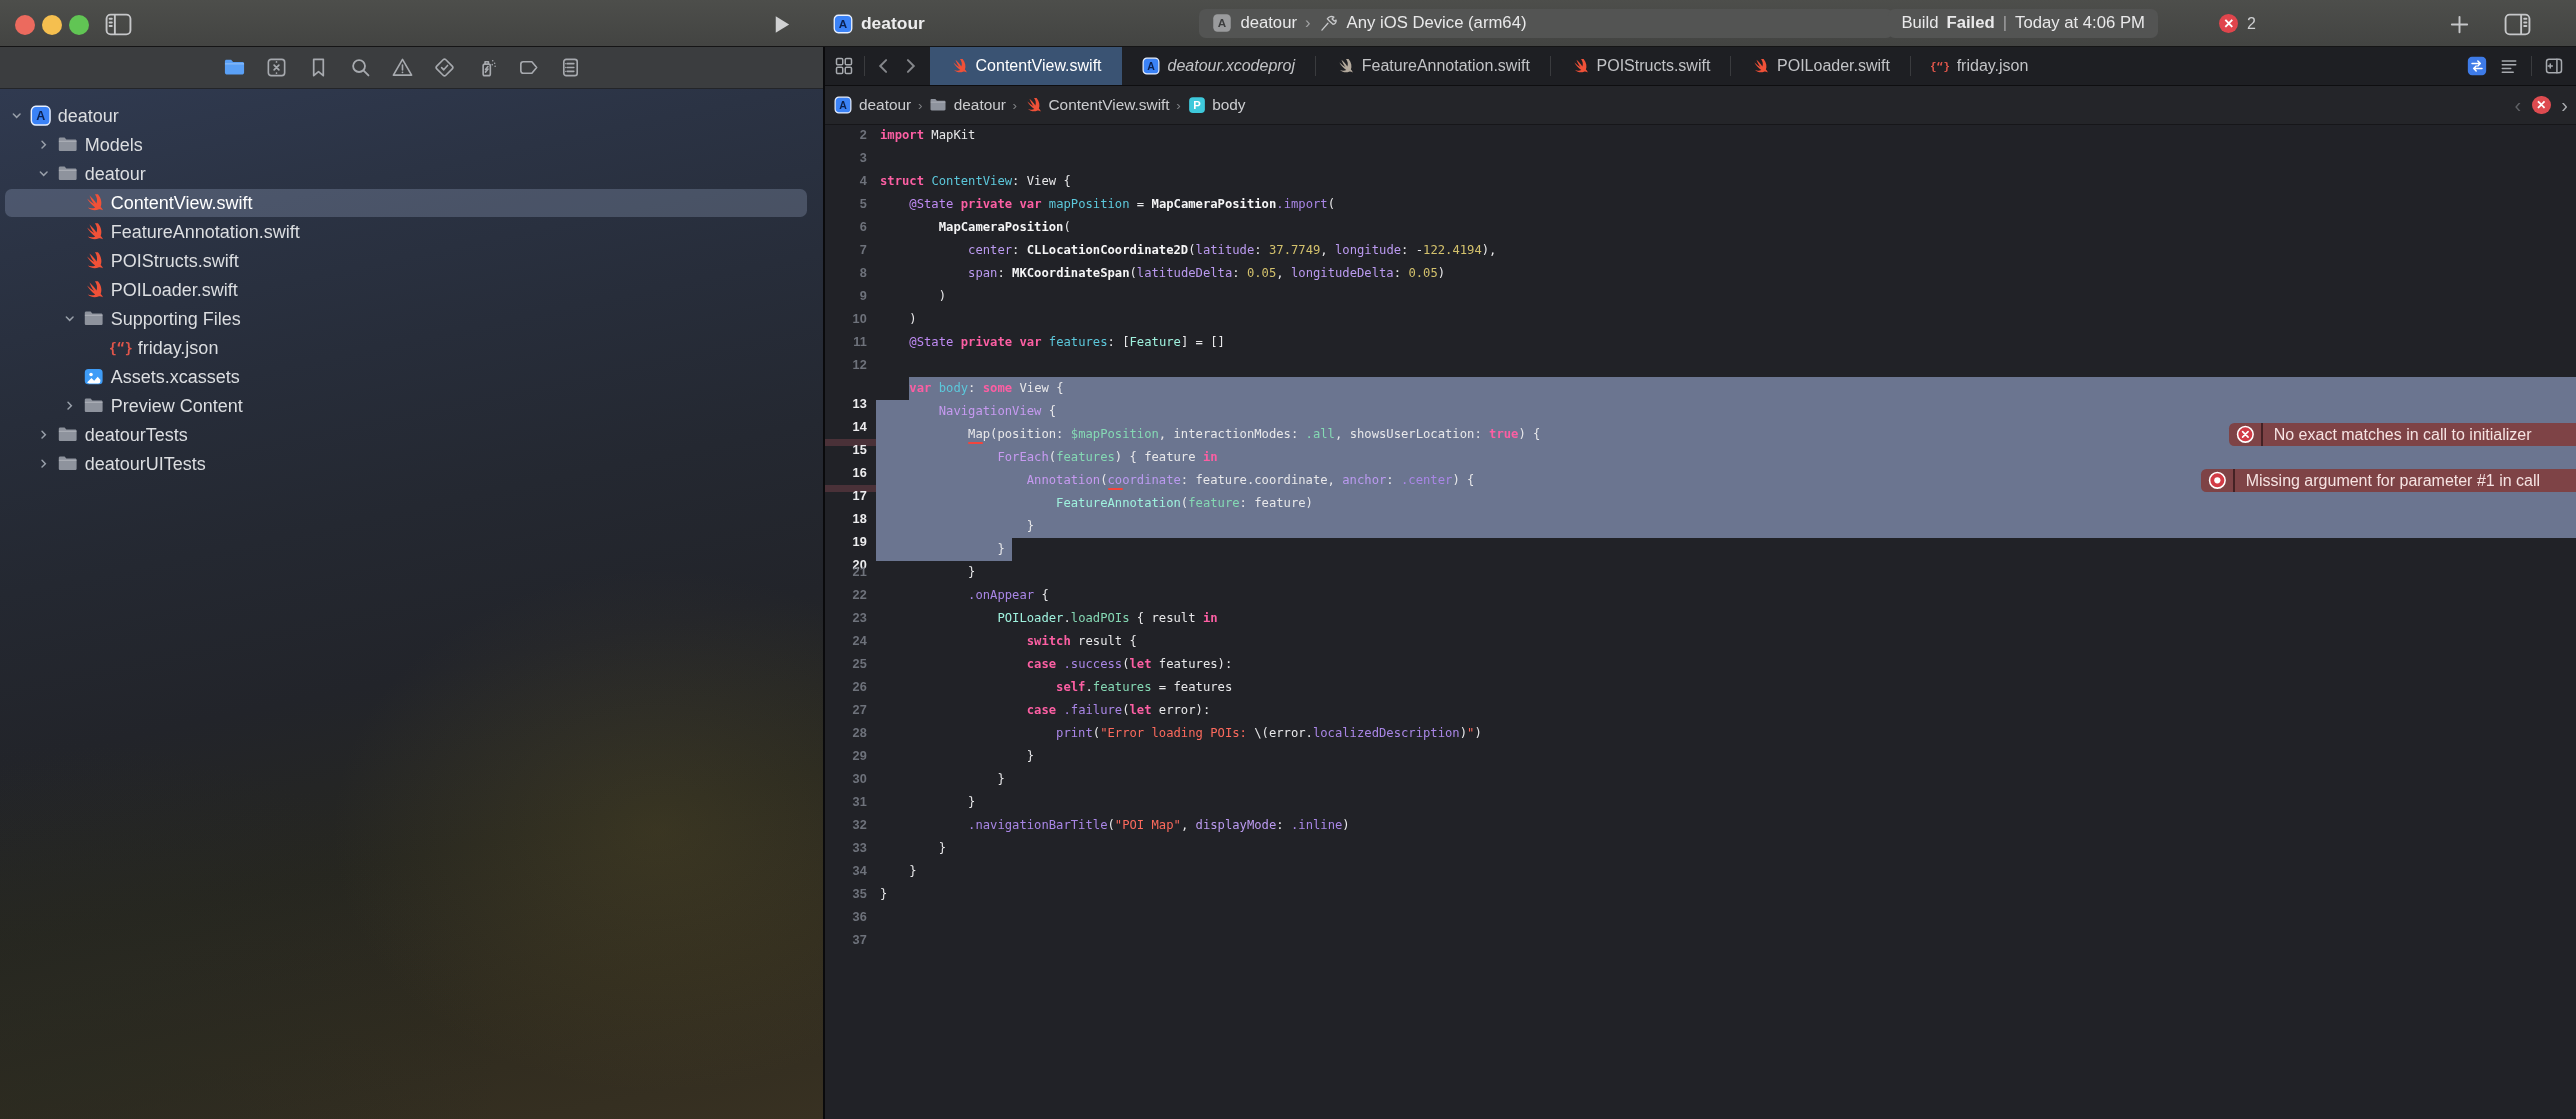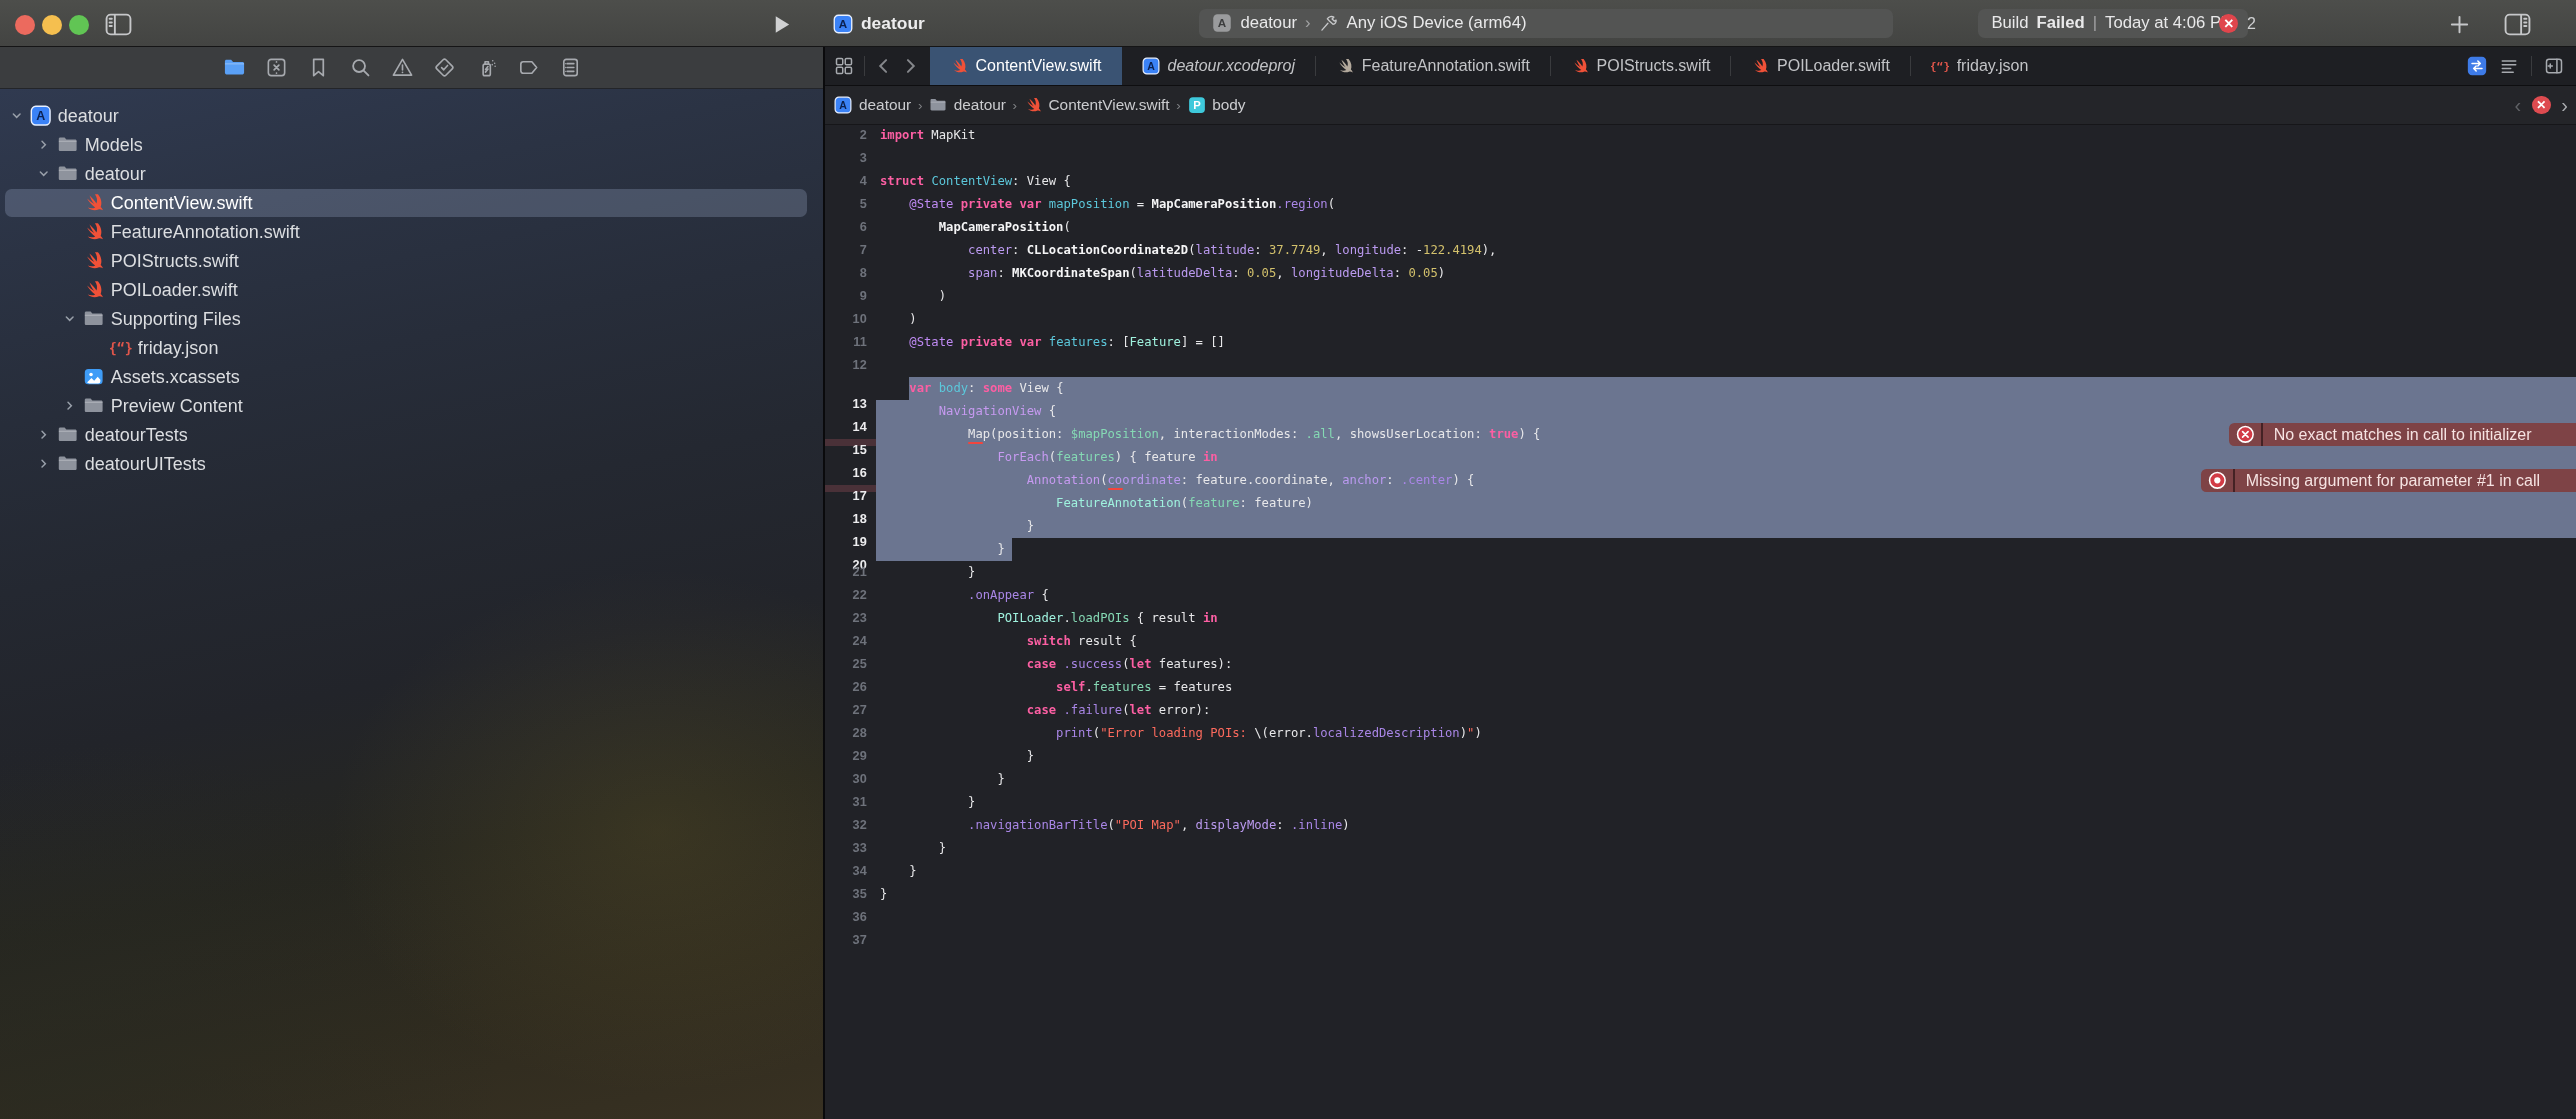--- a/index.html
+++ b/index.html
@@ -137,21 +137,21 @@
       <span class="txt">deatour</span>
       <span class="sep">›</span>
       <span id="ic-hammer">
           <svg width="20" height="20" viewBox="0 0 24 24" fill="none" stroke="#C7C8CA" stroke-width="1.6" stroke-linecap="round" stroke-linejoin="round">
             <path d="M3.5 20.5l7.2-8.2M12.5 9.5L10 7c1.6-2.6 5.2-3.6 7.8-2l-2.1 2.1 2.6 2.6 2.2-1.1c.5 2.1-1.1 4.6-3.7 5z"></path>
           </svg>
         </span>
       <span class="txt">Any iOS Device (arm64)</span>
     </div>
 
-    <div class="pill" style="left:1978px;">
+    <div class="pill" style="left:1888px;">
       <span class="txt">Build</span>
       <span class="txt status-bold">Failed</span>
       <span class="sep">|</span>
       <span class="txt">Today at 4:06 PM</span>
     </div>
 
     <div class="err-badge" style="left:2219px;">✕</div>
     <div class="err-count" style="left:2247px;">2</div>
 
     <div class="tb-icon" style="left:2445px;" id="ic-plus">
@@ -561,21 +561,21 @@
         </div>
         <div class="crow">
           <div class="gut">4</div>
           <div class="cline">
             <pre class="src"><span class="k">struct</span><span class="w"> </span><span class="ty">ContentView</span><span class="w">: View {</span></pre>
           </div>
         </div>
         <div class="crow">
           <div class="gut">5</div>
           <div class="cline">
-            <pre class="src"><span class="w">    </span><span class="at">@State</span><span class="w"> </span><span class="k">private</span><span class="w"> </span><span class="k">var</span><span class="w"> </span><span class="ty">mapPosition</span><span class="w"> = </span><span class="wb">MapCameraPosition</span><span class="f">.region</span><span class="w">(</span></pre>
+            <pre class="src"><span class="w">    </span><span class="at">@State</span><span class="w"> </span><span class="k">private</span><span class="w"> </span><span class="k">var</span><span class="w"> </span><span class="ty">mapPosition</span><span class="w"> = </span><span class="wb">MapCameraPosition</span><span class="f">.import</span><span class="w">(</span></pre>
           </div>
         </div>
         <div class="crow">
           <div class="gut">6</div>
           <div class="cline">
             <pre class="src"><span class="w">        </span><span class="wb">MapCameraPosition</span><span class="w">(</span></pre>
           </div>
         </div>
         <div class="crow">
           <div class="gut">7</div>

